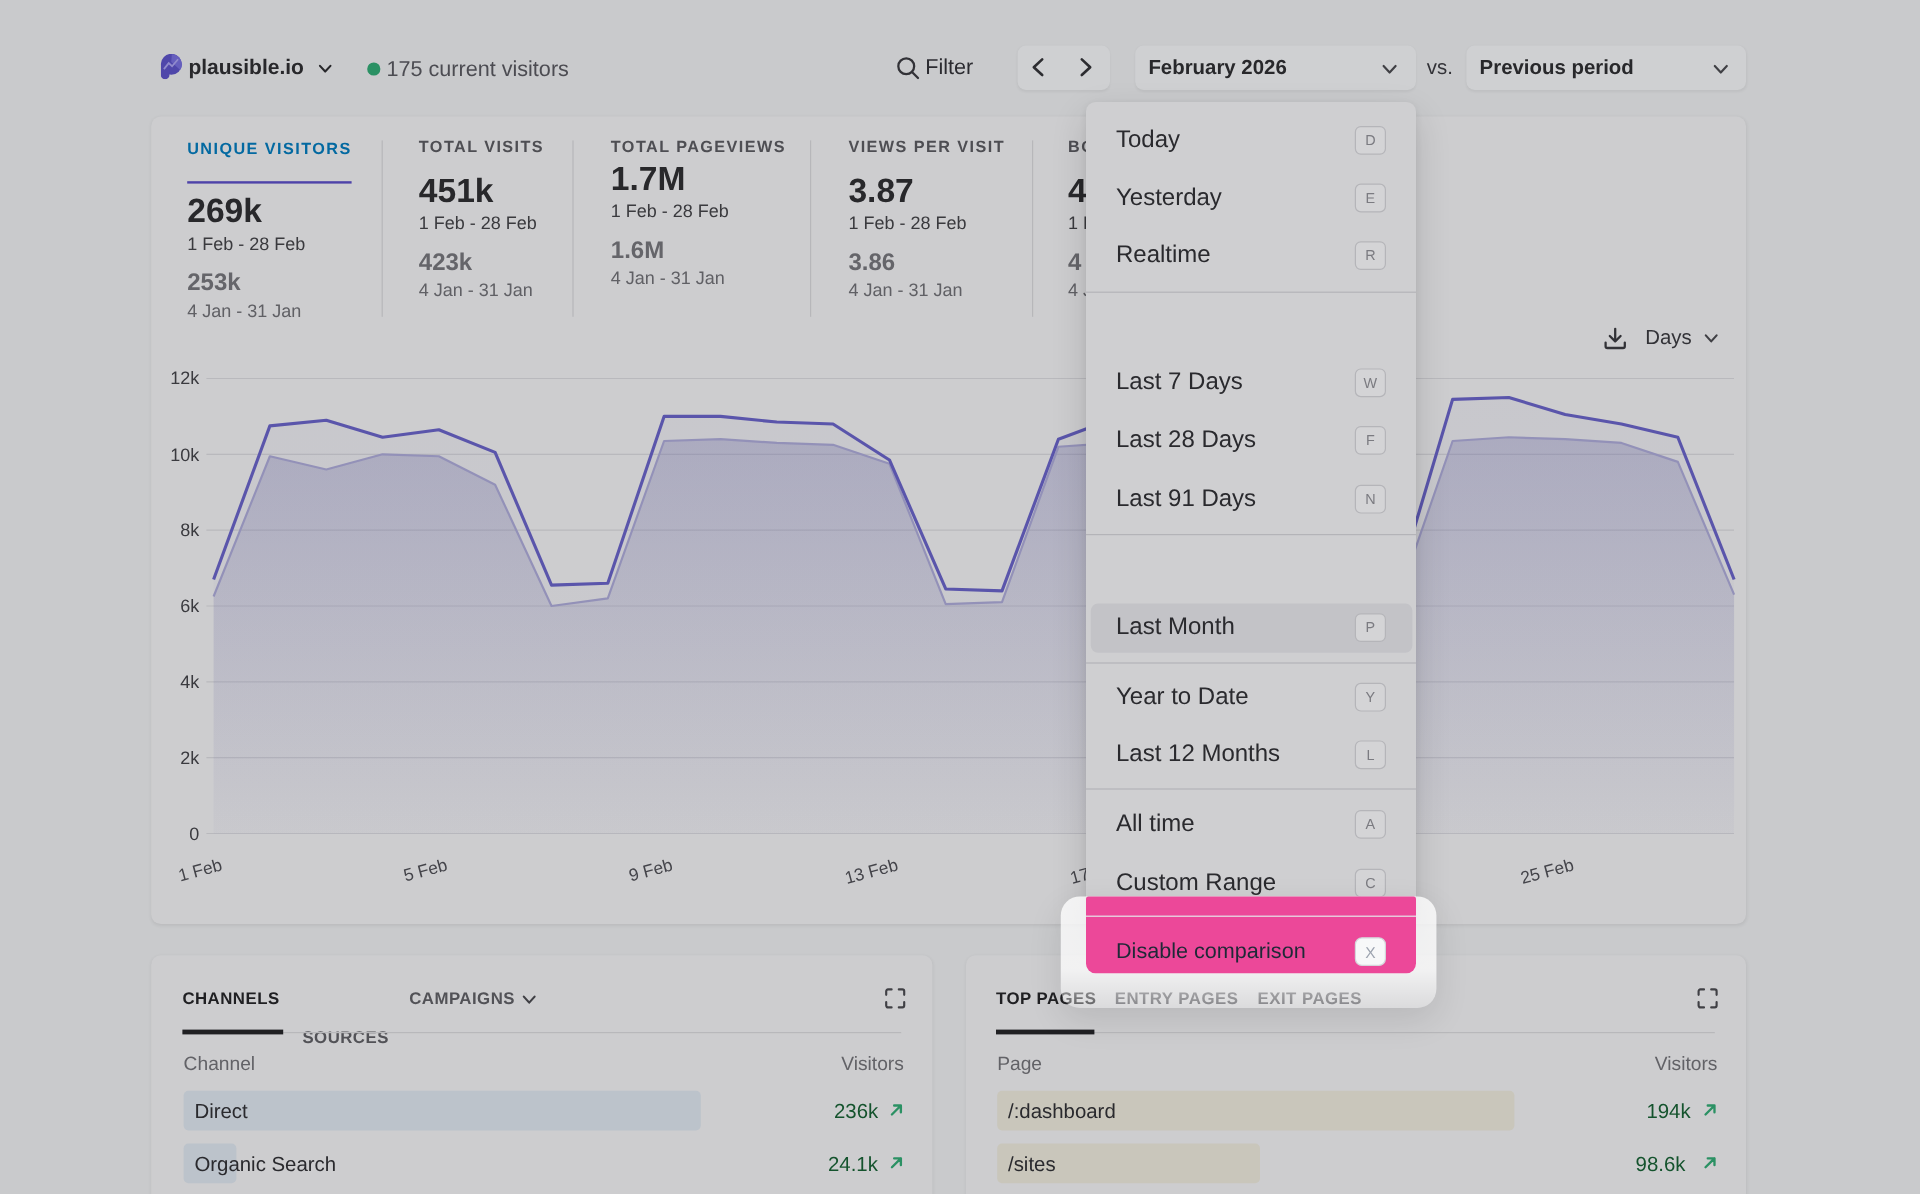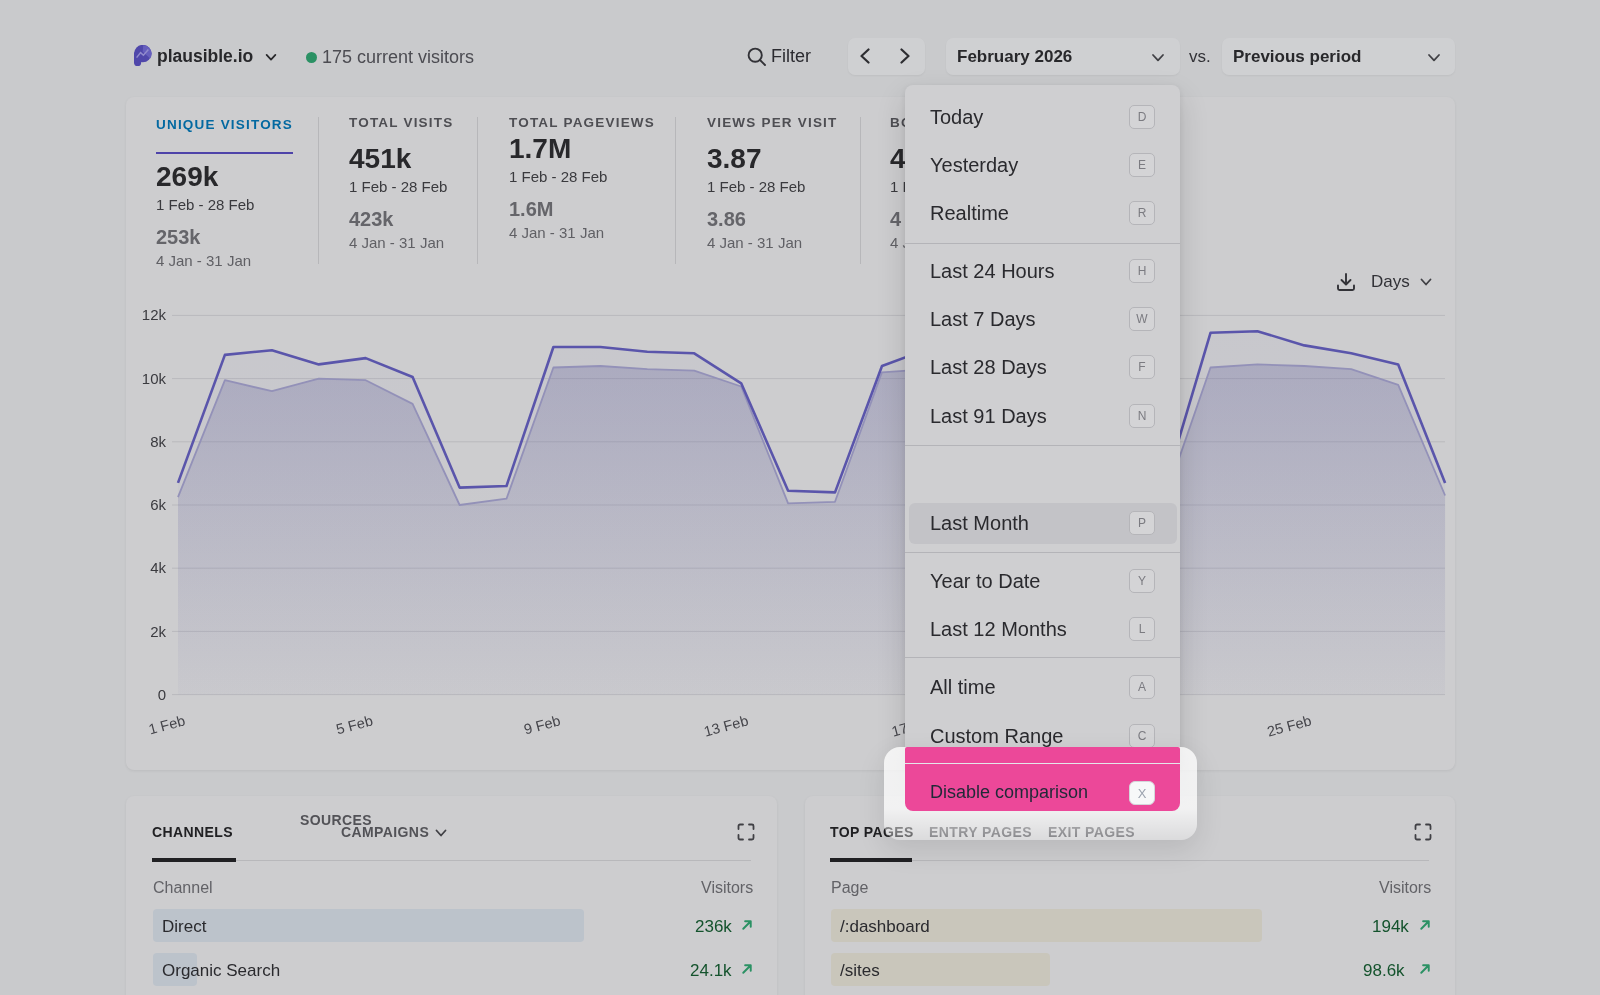--- a/index.html
+++ b/index.html
@@ -159,21 +159,21 @@
     <text x="373.7" y="725" text-anchor="end" transform="rotate(-15 373.7 725)">5 Feb</text>
     <text x="561.4" y="725" text-anchor="end" transform="rotate(-15 561.4 725)">9 Feb</text>
     <text x="749.2" y="725" text-anchor="end" transform="rotate(-15 749.2 725)">13 Feb</text>
     <text x="936.9" y="725" text-anchor="end" transform="rotate(-15 936.9 725)">17 Feb</text>
     <text x="1312.3" y="725" text-anchor="end" transform="rotate(-15 1312.3 725)">25 Feb</text>
   </g>
 </svg>
 
 <div class="card" style="left:126px; top:796px; width:651px; height:230px;"></div>
 <div class="abs tab-active" style="left:152px; top:824px;">CHANNELS</div>
-<div class="abs tab" style="left:252px; top:812px;margin-left:48px;">SOURCES</div>
+<div class="abs tab" style="left:252px; top:856px;">SOURCES</div>
 <div class="abs tab" style="left:341px; top:824px;">CAMPAIGNS</div>
 <svg class="abs" style="left:434px; top:828px;" width="14" height="11" viewBox="0 0 14 11">
     <path d="M2.5,2.5 L7,7.5 L11.5,2.5" stroke="#404045" stroke-width="1.8" fill="none" stroke-linecap="round" stroke-linejoin="round"></path>
   </svg>
 <svg class="abs" style="left:736px; top:822px;" width="20" height="20" viewBox="0 0 20 20" fill="none" stroke="#404045" stroke-width="1.8" stroke-linecap="round">
     <path d="M7,2.5 H4 a1.5,1.5 0 0 0 -1.5,1.5 V7"></path>
     <path d="M13,2.5 H16 a1.5,1.5 0 0 1 1.5,1.5 V7"></path>
     <path d="M7,17.5 H4 a1.5,1.5 0 0 1 -1.5,-1.5 V13"></path>
     <path d="M13,17.5 H16 a1.5,1.5 0 0 0 1.5,-1.5 V13"></path>
   </svg>
@@ -229,24 +229,20 @@
     </div>
   <div class="menurow" style="top:55.9px;">
       <span class="t">Yesterday</span>
       <span class="key">E</span>
     </div>
   <div class="menurow" style="top:104.3px;">
       <span class="t">Realtime</span>
       <span class="key">R</span>
     </div>
   <div class="hdiv" style="left:0; top:157.9px; width:275px; background:#b4b4b8;"></div>
-  <div class="menurow" style="top:161.6px;">
-      <span class="t">Last 24 Hours</span>
-      <span class="key">H</span>
-    </div>
   <div class="menurow" style="top:210px;">
       <span class="t">Last 7 Days</span>
       <span class="key">W</span>
     </div>
   <div class="menurow" style="top:258.4px;">
       <span class="t">Last 28 Days</span>
       <span class="key">F</span>
     </div>
   <div class="menurow" style="top:306.8px;">
       <span class="t">Last 91 Days</span>

